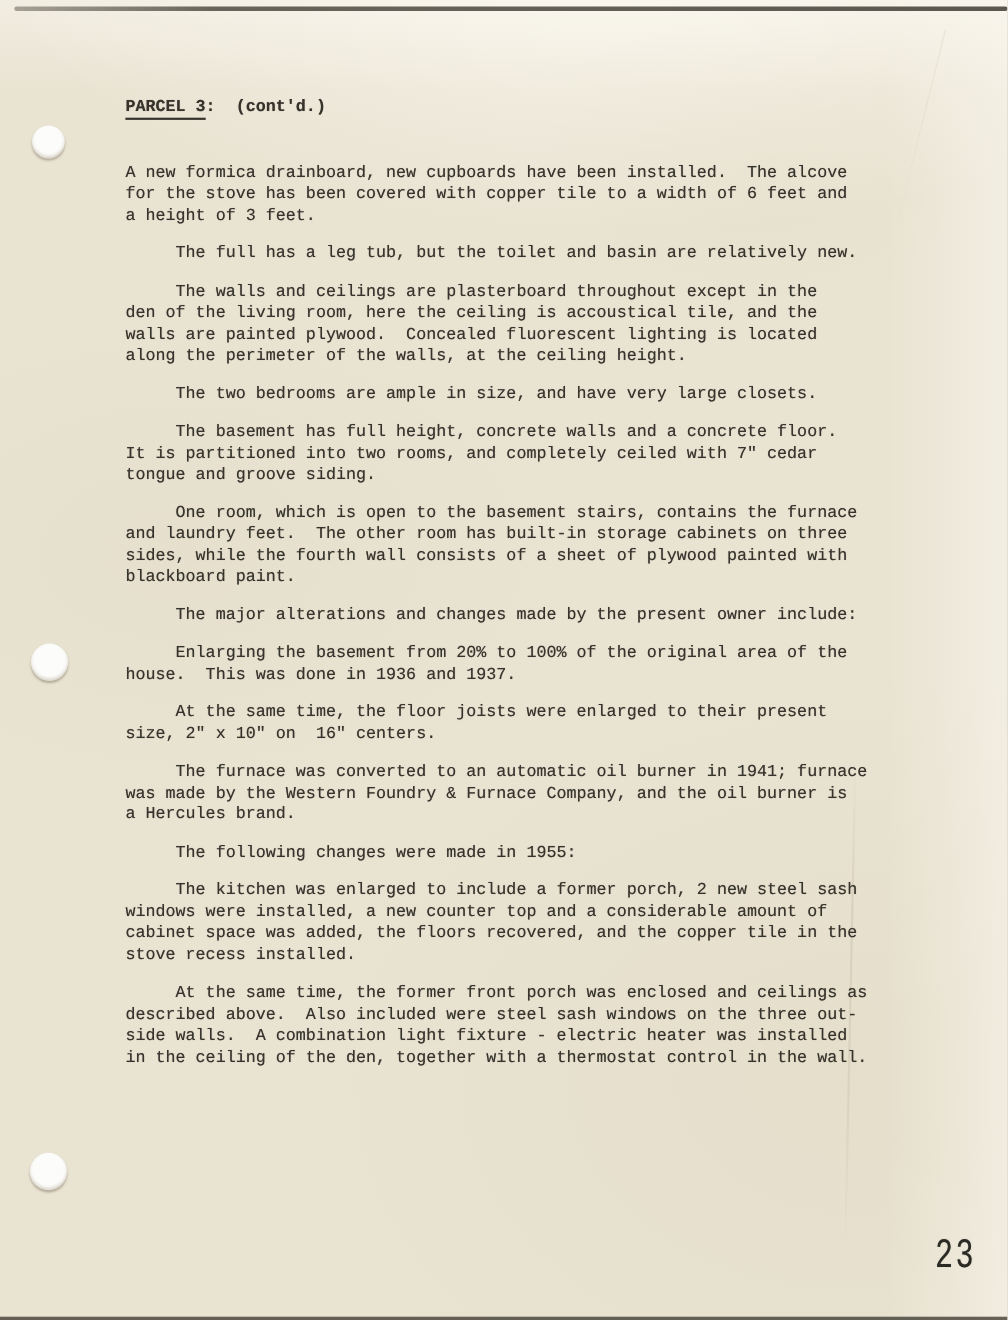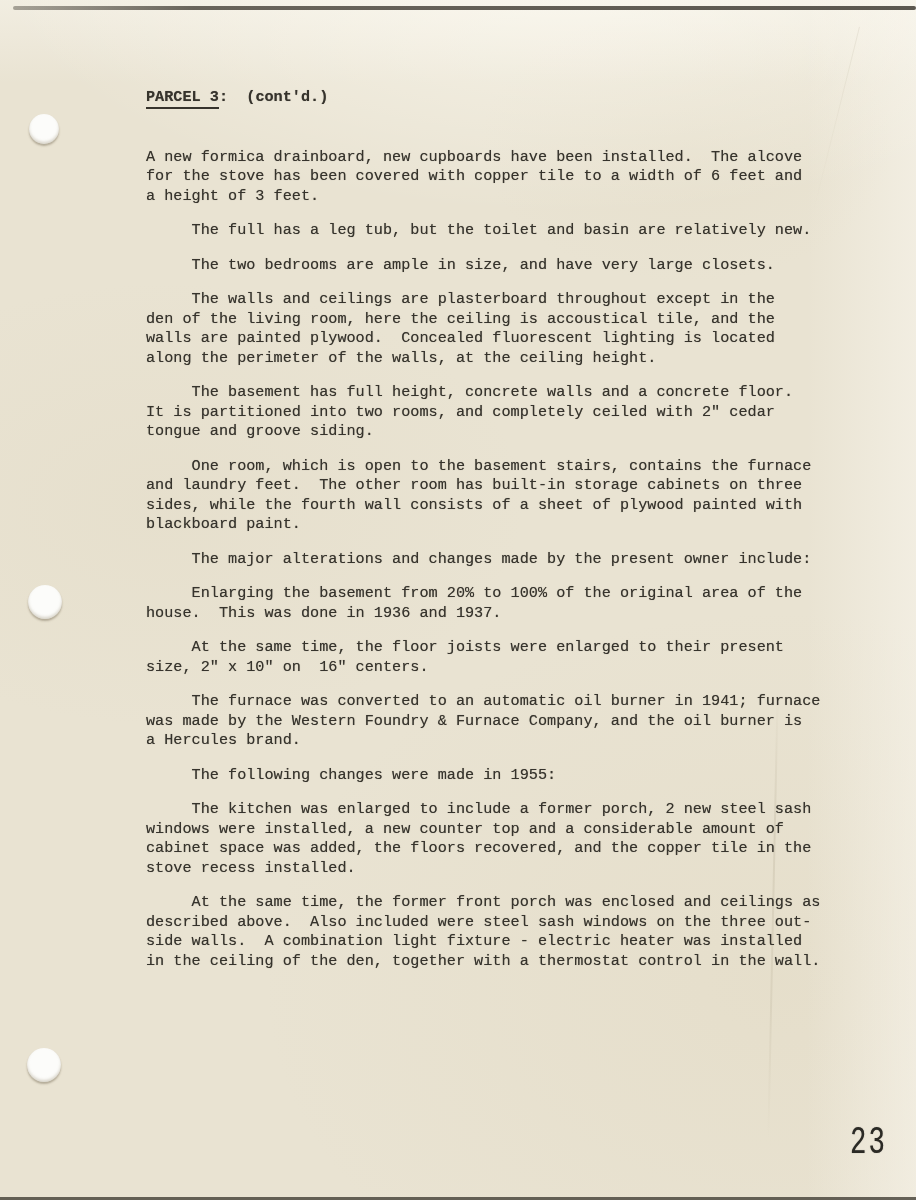--- a/index.html
+++ b/index.html
@@ -53,21 +53,21 @@
   }
   .crease-d {
     position: absolute;
     left: 836px; top: 24px;
     width: 1px; height: 190px;
     background: linear-gradient(to bottom, rgba(150,138,110,0.14), rgba(150,138,110,0));
     transform: rotate(14deg);
   }
   .content {
     position: absolute;
-    left: 146px;
+    left: 114px;
     top: 88px;
     width: 740px;
     font-size: 15.2px;
     line-height: 19.5px;
     color: #36332c;
     text-shadow: 0 0 0.7px rgba(50,47,40,0.55);
   }
   .heading {
     margin: 0 0 40px 0;
     font-weight: 700;
@@ -109,27 +109,27 @@
   <div class="crease-v"></div>
   <div class="crease-d"></div>
 
   <div class="content">
     <p class="heading"><span class="underlined">PARCEL 3</span><span>:  (cont'd.)</span></p>
     <div>
         <p class="para">A new formica drainboard, new cupboards have been installed.  The alcove
 for the stove has been covered with copper tile to a width of 6 feet and
 a height of 3 feet.</p>
         <p class="para">     The full has a leg tub, but the toilet and basin are relatively new.</p>
-        <p class="para">     The two bedrooms are ample in size, and have very large closets.</p>
         <p class="para">     The walls and ceilings are plasterboard throughout except in the
 den of the living room, here the ceiling is accoustical tile, and the
 walls are painted plywood.  Concealed fluorescent lighting is located
 along the perimeter of the walls, at the ceiling height.</p>
+        <p class="para">     The two bedrooms are ample in size, and have very large closets.</p>
         <p class="para">     The basement has full height, concrete walls and a concrete floor.
-It is partitioned into two rooms, and completely ceiled with 2" cedar
+It is partitioned into two rooms, and completely ceiled with 7" cedar
 tongue and groove siding.</p>
         <p class="para">     One room, which is open to the basement stairs, contains the furnace
 and laundry feet.  The other room has built-in storage cabinets on three
 sides, while the fourth wall consists of a sheet of plywood painted with
 blackboard paint.</p>
         <p class="para">     The major alterations and changes made by the present owner include:</p>
         <p class="para">     Enlarging the basement from 20% to 100% of the original area of the
 house.  This was done in 1936 and 1937.</p>
         <p class="para">     At the same time, the floor joists were enlarged to their present
 size, 2" x 10" on  16" centers.</p>

